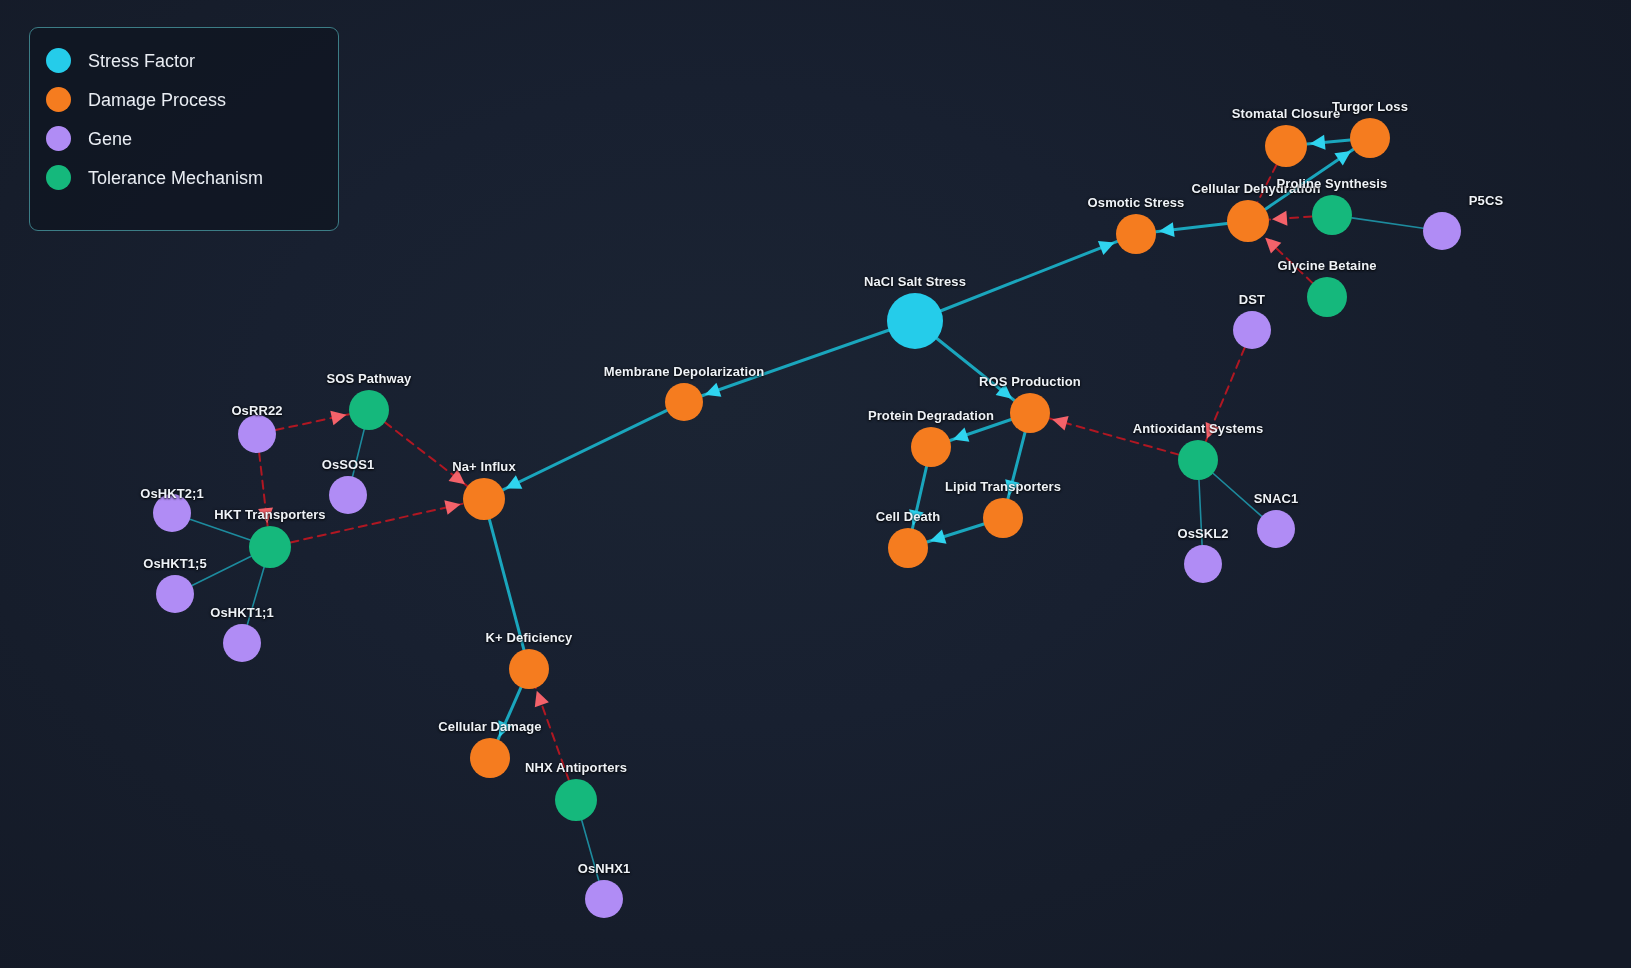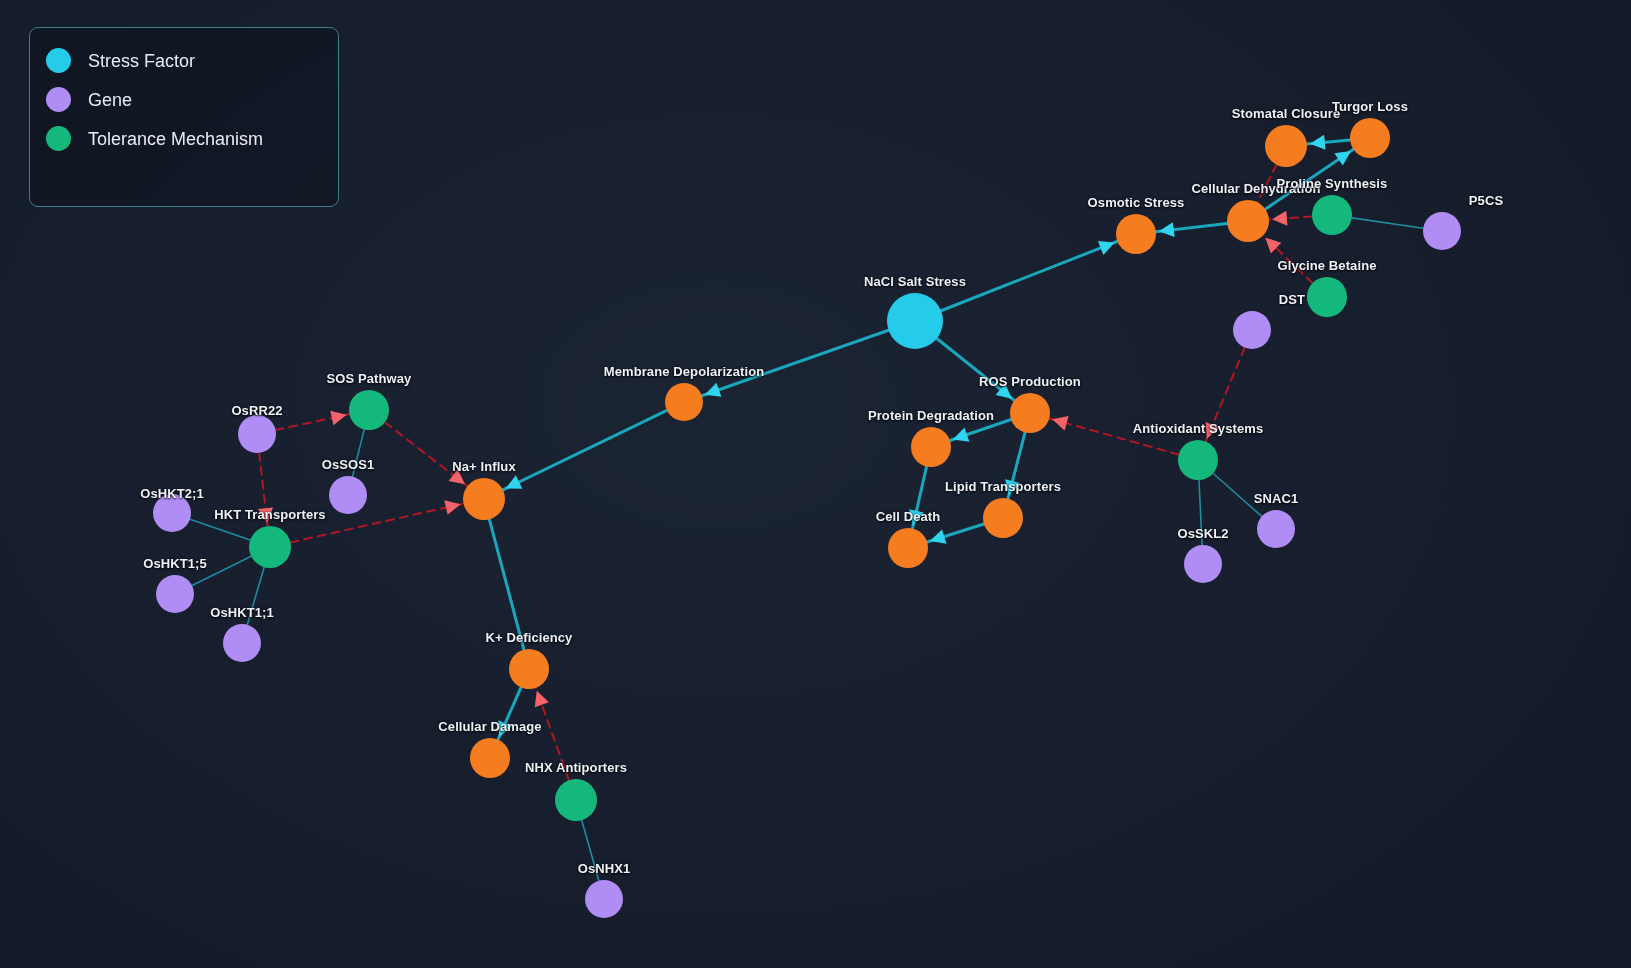--- a/index.html
+++ b/index.html
@@ -40,21 +40,21 @@
     transform: translate(-50%, -100%);
     text-shadow: 0 1px 2px rgba(0,0,0,0.85), 0 0 3px rgba(0,0,0,0.6);
     pointer-events: none;
   }
   
   #legend {
     position: absolute;
     left: 29px;
     top: 27px;
     width: 310px;
-    height: 180px;
+    height: 204px;
     box-sizing: border-box;
     border: 1px solid #3c7d86;
     border-radius: 9px;
     background: rgba(16, 22, 33, 0.78);
     padding: 13px 16px;
   }
   .legend-row {
     display: flex;
     align-items: center;
     height: 39px;
@@ -185,32 +185,36 @@
       <div class="node-label" style="left: 576px; top: 775px;">NHX Antiporters</div>
       <div class="node-label" style="left: 1332px; top: 191px;">Proline Synthesis</div>
       <div class="node-label" style="left: 1327px; top: 273px;">Glycine Betaine</div>
       <div class="node-label" style="left: 1198px; top: 436px;">Antioxidant Systems</div>
       <div class="node-label" style="left: 257px; top: 411px; margin-top: 7px;">OsRR22</div>
       <div class="node-label" style="left: 348px; top: 472px;">OsSOS1</div>
       <div class="node-label" style="left: 172px; top: 501px;">OsHKT2;1</div>
       <div class="node-label" style="left: 175px; top: 571px;">OsHKT1;5</div>
       <div class="node-label" style="left: 242px; top: 620px;">OsHKT1;1</div>
       <div class="node-label" style="left: 604px; top: 876px;">OsNHX1</div>
-      <div class="node-label" style="left: 1292px; top: 307px;">DST</div>
+      <div class="node-label" style="left: 1252px; top: 307px;">DST</div>
       <div class="node-label" style="left: 1442px; top: 208px; margin-left: 44px;">P5CS</div>
       <div class="node-label" style="left: 1276px; top: 506px;">SNAC1</div>
       <div class="node-label" style="left: 1203px; top: 541px;">OsSKL2</div>
     </div>
 
   <div id="legend">
     <div class="legend-row">
       <span class="legend-swatch" style="background: rgb(37, 204, 234);"></span>
       <span class="legend-text">Stress Factor</span>
     </div>
     <div class="legend-row">
+      <span class="legend-swatch" style="background: rgb(245, 124, 31);"></span>
+      <span class="legend-text">Damage Process</span>
+    </div>
+    <div class="legend-row">
       <span class="legend-swatch" style="background: rgb(176, 140, 245);"></span>
       <span class="legend-text">Gene</span>
     </div>
     <div class="legend-row">
       <span class="legend-swatch" style="background: rgb(21, 184, 124);"></span>
       <span class="legend-text">Tolerance Mechanism</span>
     </div>
   </div>
 
 </div>

